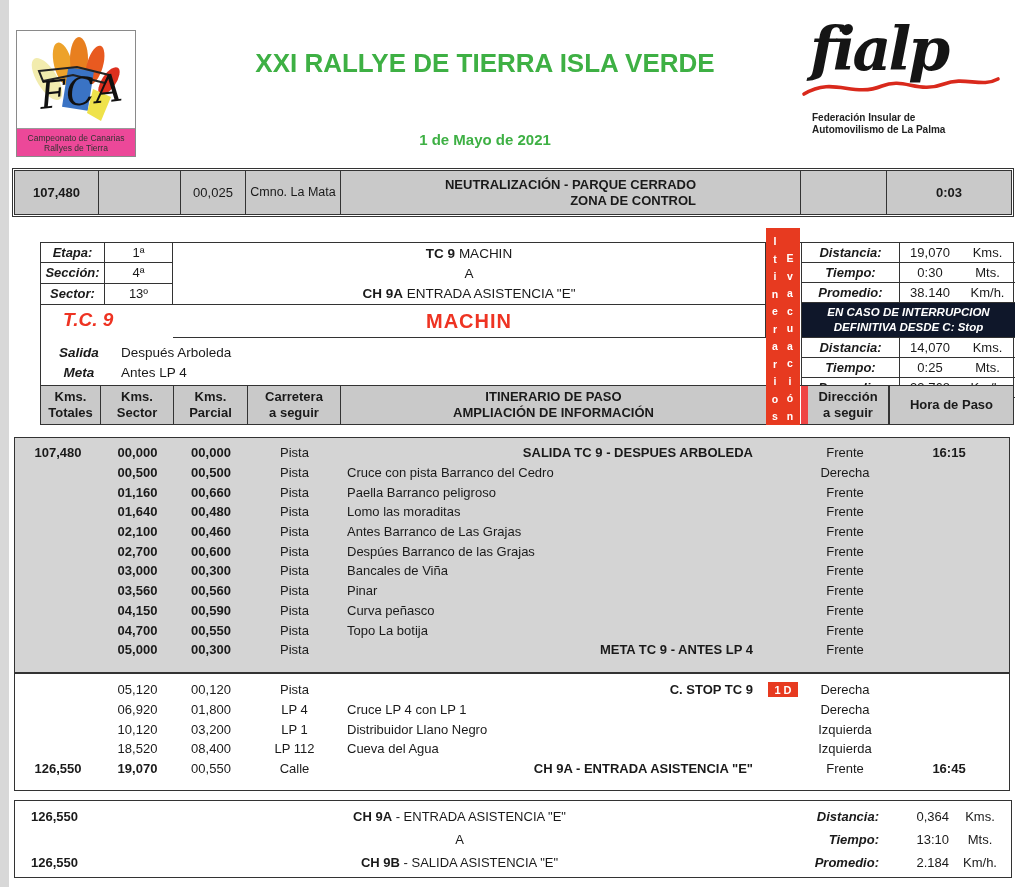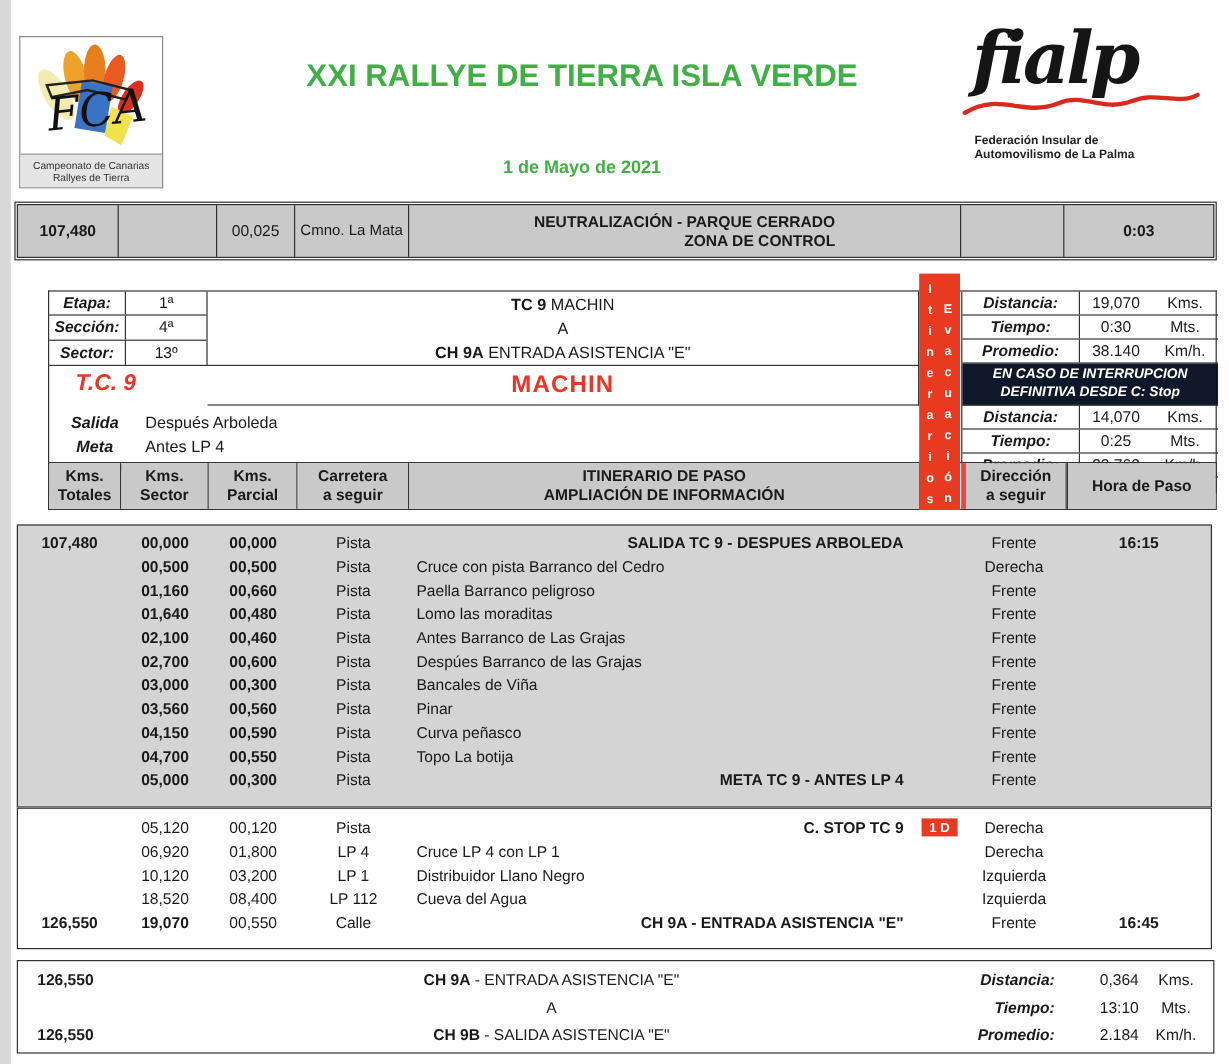--- a/index.html
+++ b/index.html
@@ -6,21 +6,21 @@
   #page{position:relative;width:1024px;height:887px;background:#fff;
         font-family:"Liberation Sans", sans-serif;color:#1a1a1a;overflow:hidden;}
   .abs{position:absolute;}
   .b{font-weight:bold;text-align:right;}
   .ctr{display:flex;align-items:center;justify-content:center;text-align:center;}
   
   #edge{left:0;top:0;width:9px;height:887px;background:#d8d8d8;}
   
   #fca{left:16px;top:30px;width:118px;height:125px;border:1px solid #8a8a8a;background:#fff;}
   #fca .art{position:absolute;left:0;top:0;width:118px;height:97px;}
-  #fca .band{position:absolute;left:0;bottom:0;width:118px;height:27px;background:#e5e5e5;
+  #fca .band{position:absolute;left:0;bottom:0;width:118px;height:27px;background:#ec4899;
              border-top:1px solid #999;font-size:8.5px;line-height:10px;color:#333;
              display:flex;flex-direction:column;align-items:center;justify-content:center;}
   #evt-title{left:140px;top:48px;width:690px;text-align:center;font-size:26px;font-weight:bold;color:#3eb044;}
   #evt-date{left:140px;top:131px;width:690px;text-align:center;font-size:15px;font-weight:bold;color:#3eb044;}
   #fialp{left:788px;top:26px;width:226px;height:132px;}
   #fialp .word{position:absolute;left:22px;top:-12px;font-family:"DejaVu Serif",serif;
                font-style:italic;font-weight:bold;font-size:60px;letter-spacing:-3px;color:#151515;}
   #fialp svg{position:absolute;left:12px;top:44px;}
   #fialp .cap{position:absolute;left:24px;top:86px;font-size:10px;font-weight:bold;line-height:11.5px;color:#222;}
   
@@ -57,21 +57,21 @@
   .mlabel{width:98px;border-right:1px solid #333;box-sizing:border-box;font-weight:bold;font-style:italic;}
   .mval{width:60px;} .munit{flex:1;}
   #notice{height:35px;background:#0f172a;color:#fff;font-weight:bold;font-style:italic;
           font-size:11.5px;line-height:15px;border-bottom:1px solid #333;box-sizing:border-box;
           display:flex;flex-direction:column;align-items:center;justify-content:center;}
   
   #thead{left:40px;top:385px;width:974px;height:40px;border:1px solid #333;box-sizing:border-box;display:flex;font-size:13px;font-weight:bold;}
   #thead .hc{background:#c9c9c9;border-right:1px solid #333;box-sizing:border-box;display:flex;flex-direction:column;align-items:center;justify-content:center;line-height:16px;text-align:center;}
   .h1{width:60px;} .h2{width:73px;} .h3{width:74px;} .h4{width:93px;} .h5{width:426px;}
   .hgap{width:34px;background:transparent;}
-  .h6{width:88px;border-left:4px solid #ef4444;} .h7{flex:1;border-left:1px solid #333;border-right:none !important;}
+  .h6{width:88px;border-left:7px solid #ef4444;} .h7{flex:1;border-left:1px solid #333;border-right:none !important;}
   
   .tblock{left:14px;width:996px;border:1px solid #333;box-sizing:border-box;}
   #tgray{top:437px;height:236px;background:#d4d4d4;padding-top:5px;}
   #twhite{top:673px;height:118px;background:#fff;padding-top:6px;}
   .row{display:flex;height:19.7px;align-items:center;font-size:13px;}
   .c1{width:86px;text-align:center;} .c2{width:73px;text-align:center;} .c3{width:74px;text-align:center;}
   .c4{width:93px;text-align:center;} .c5{width:412px;padding-left:6px;box-sizing:border-box;}
   .c6{width:48px;display:flex;justify-content:flex-end;padding-right:3px;box-sizing:border-box;}
   .c7{width:88px;text-align:center;} .c8{flex:1;text-align:center;font-weight:bold;}
   .badge{background:#e73a20;color:#fff;font-weight:bold;font-size:11px;width:30px;height:15px;

